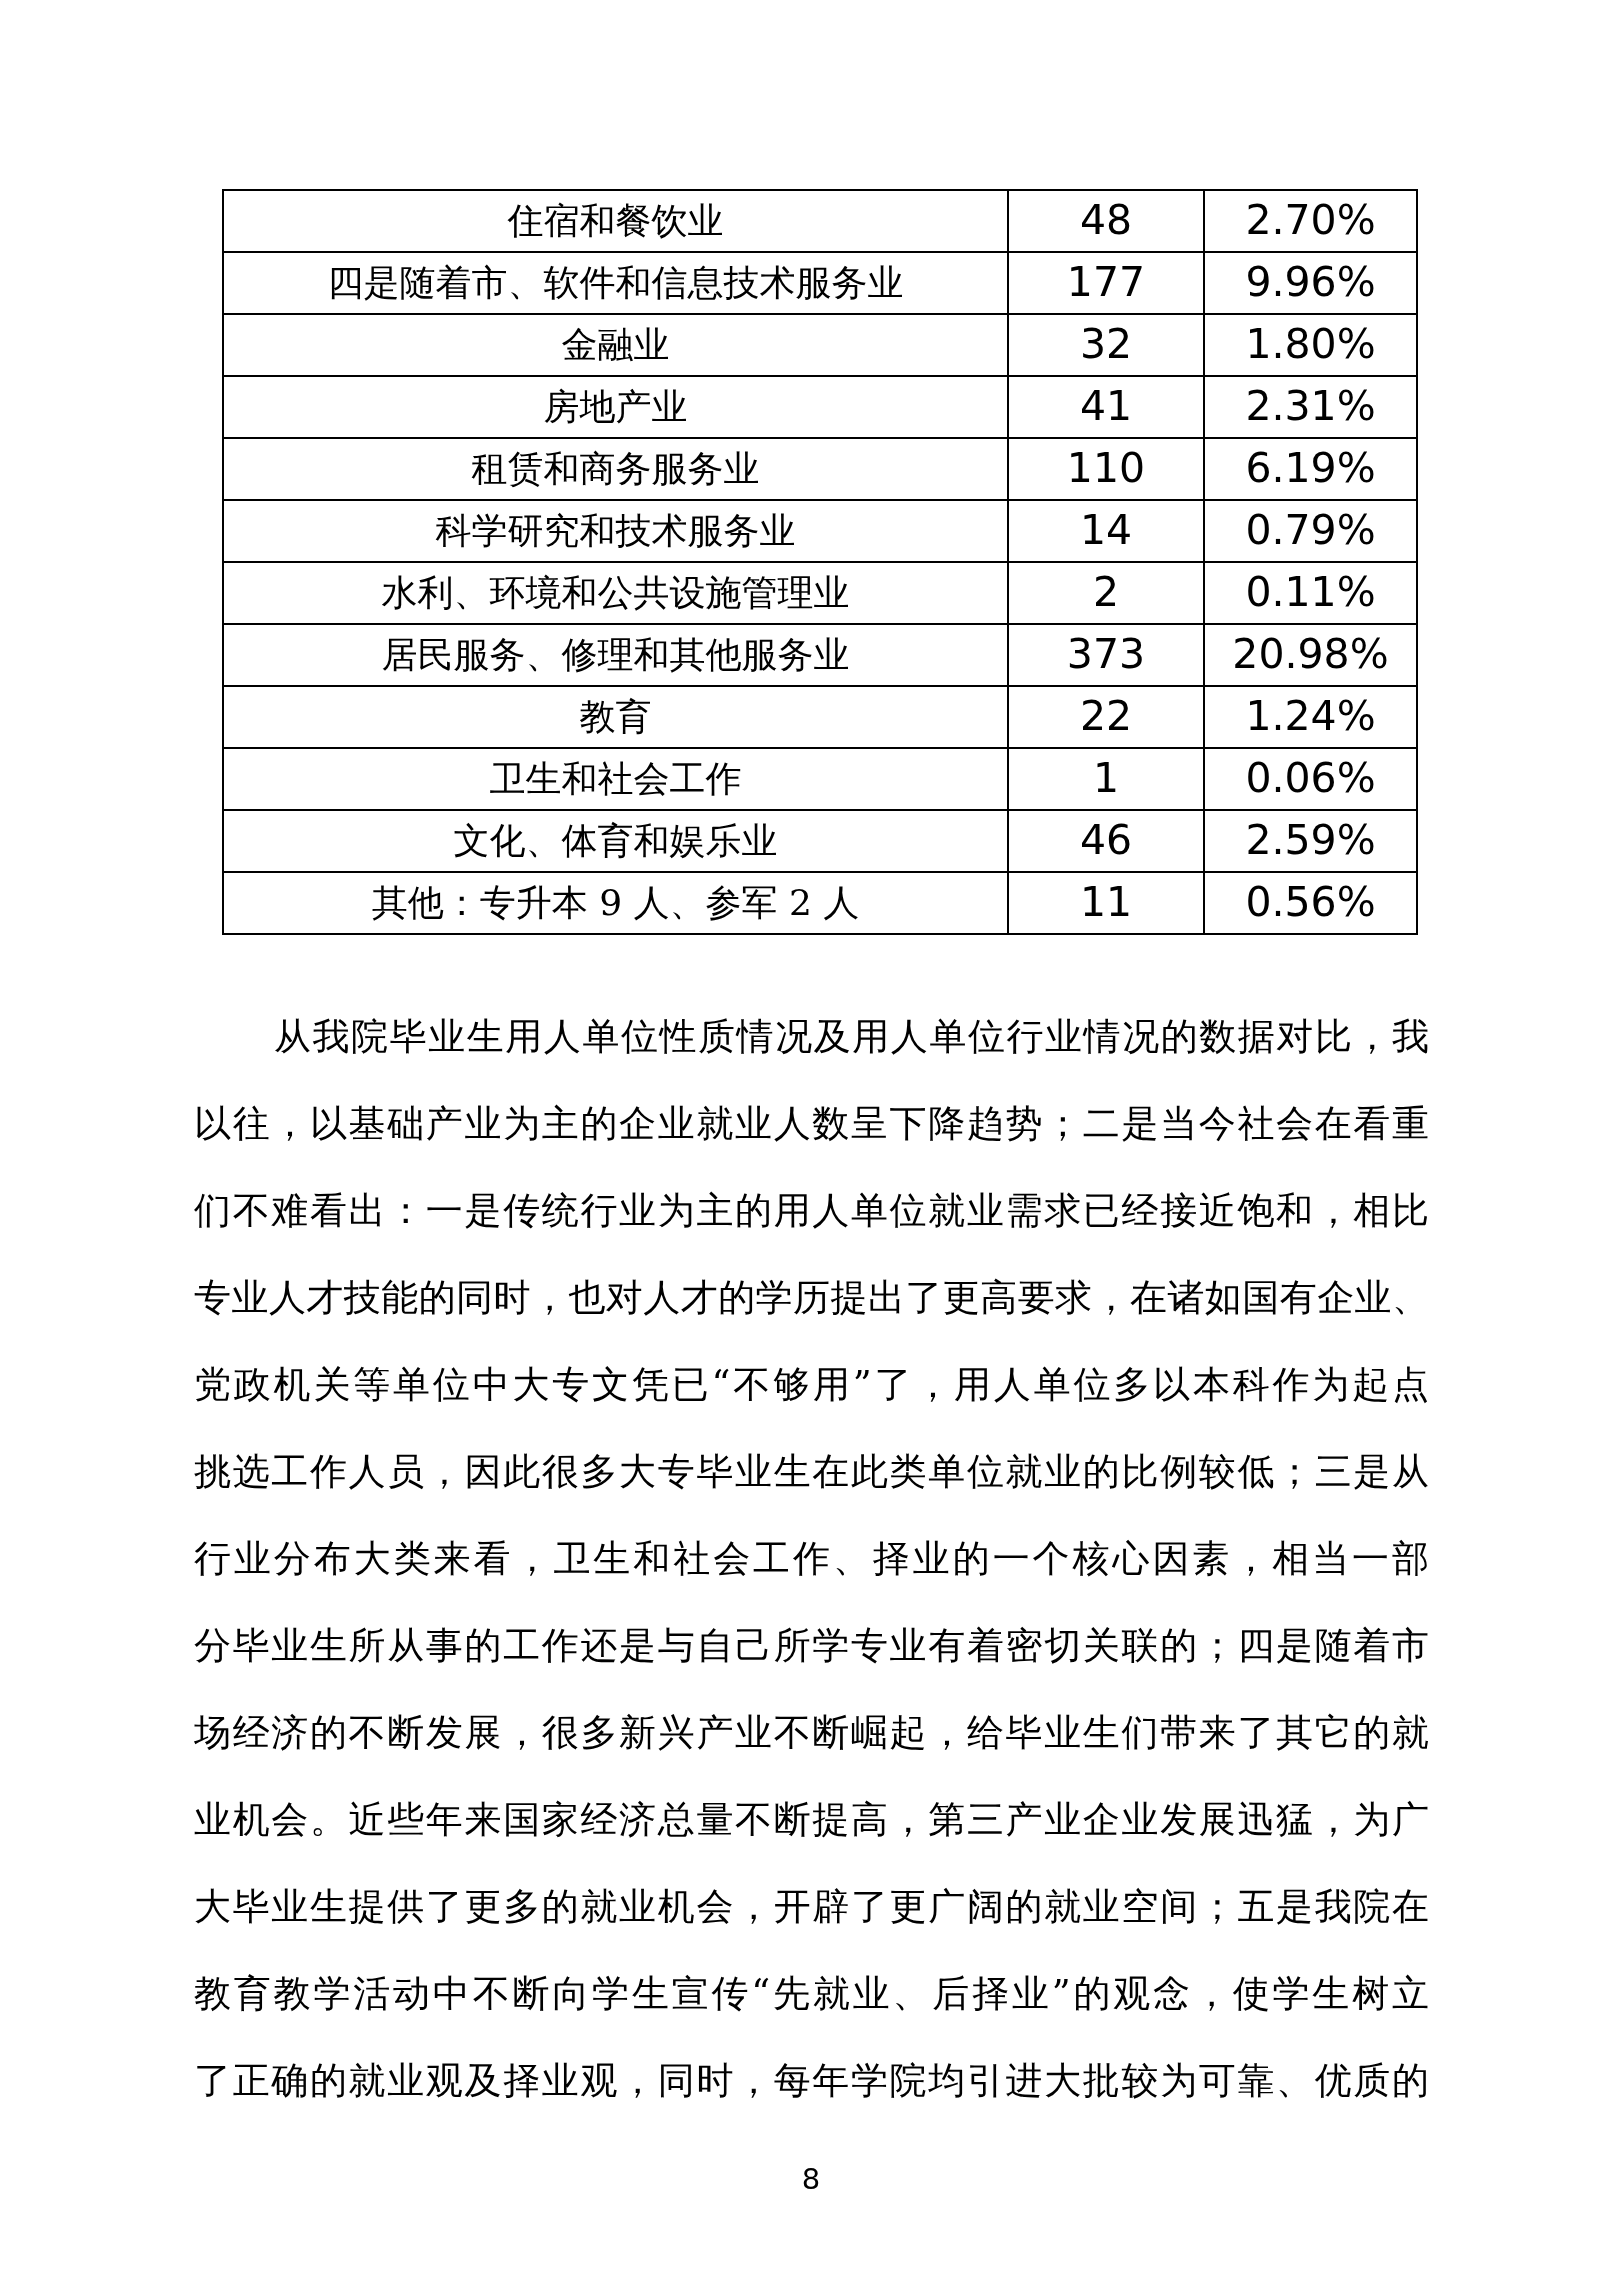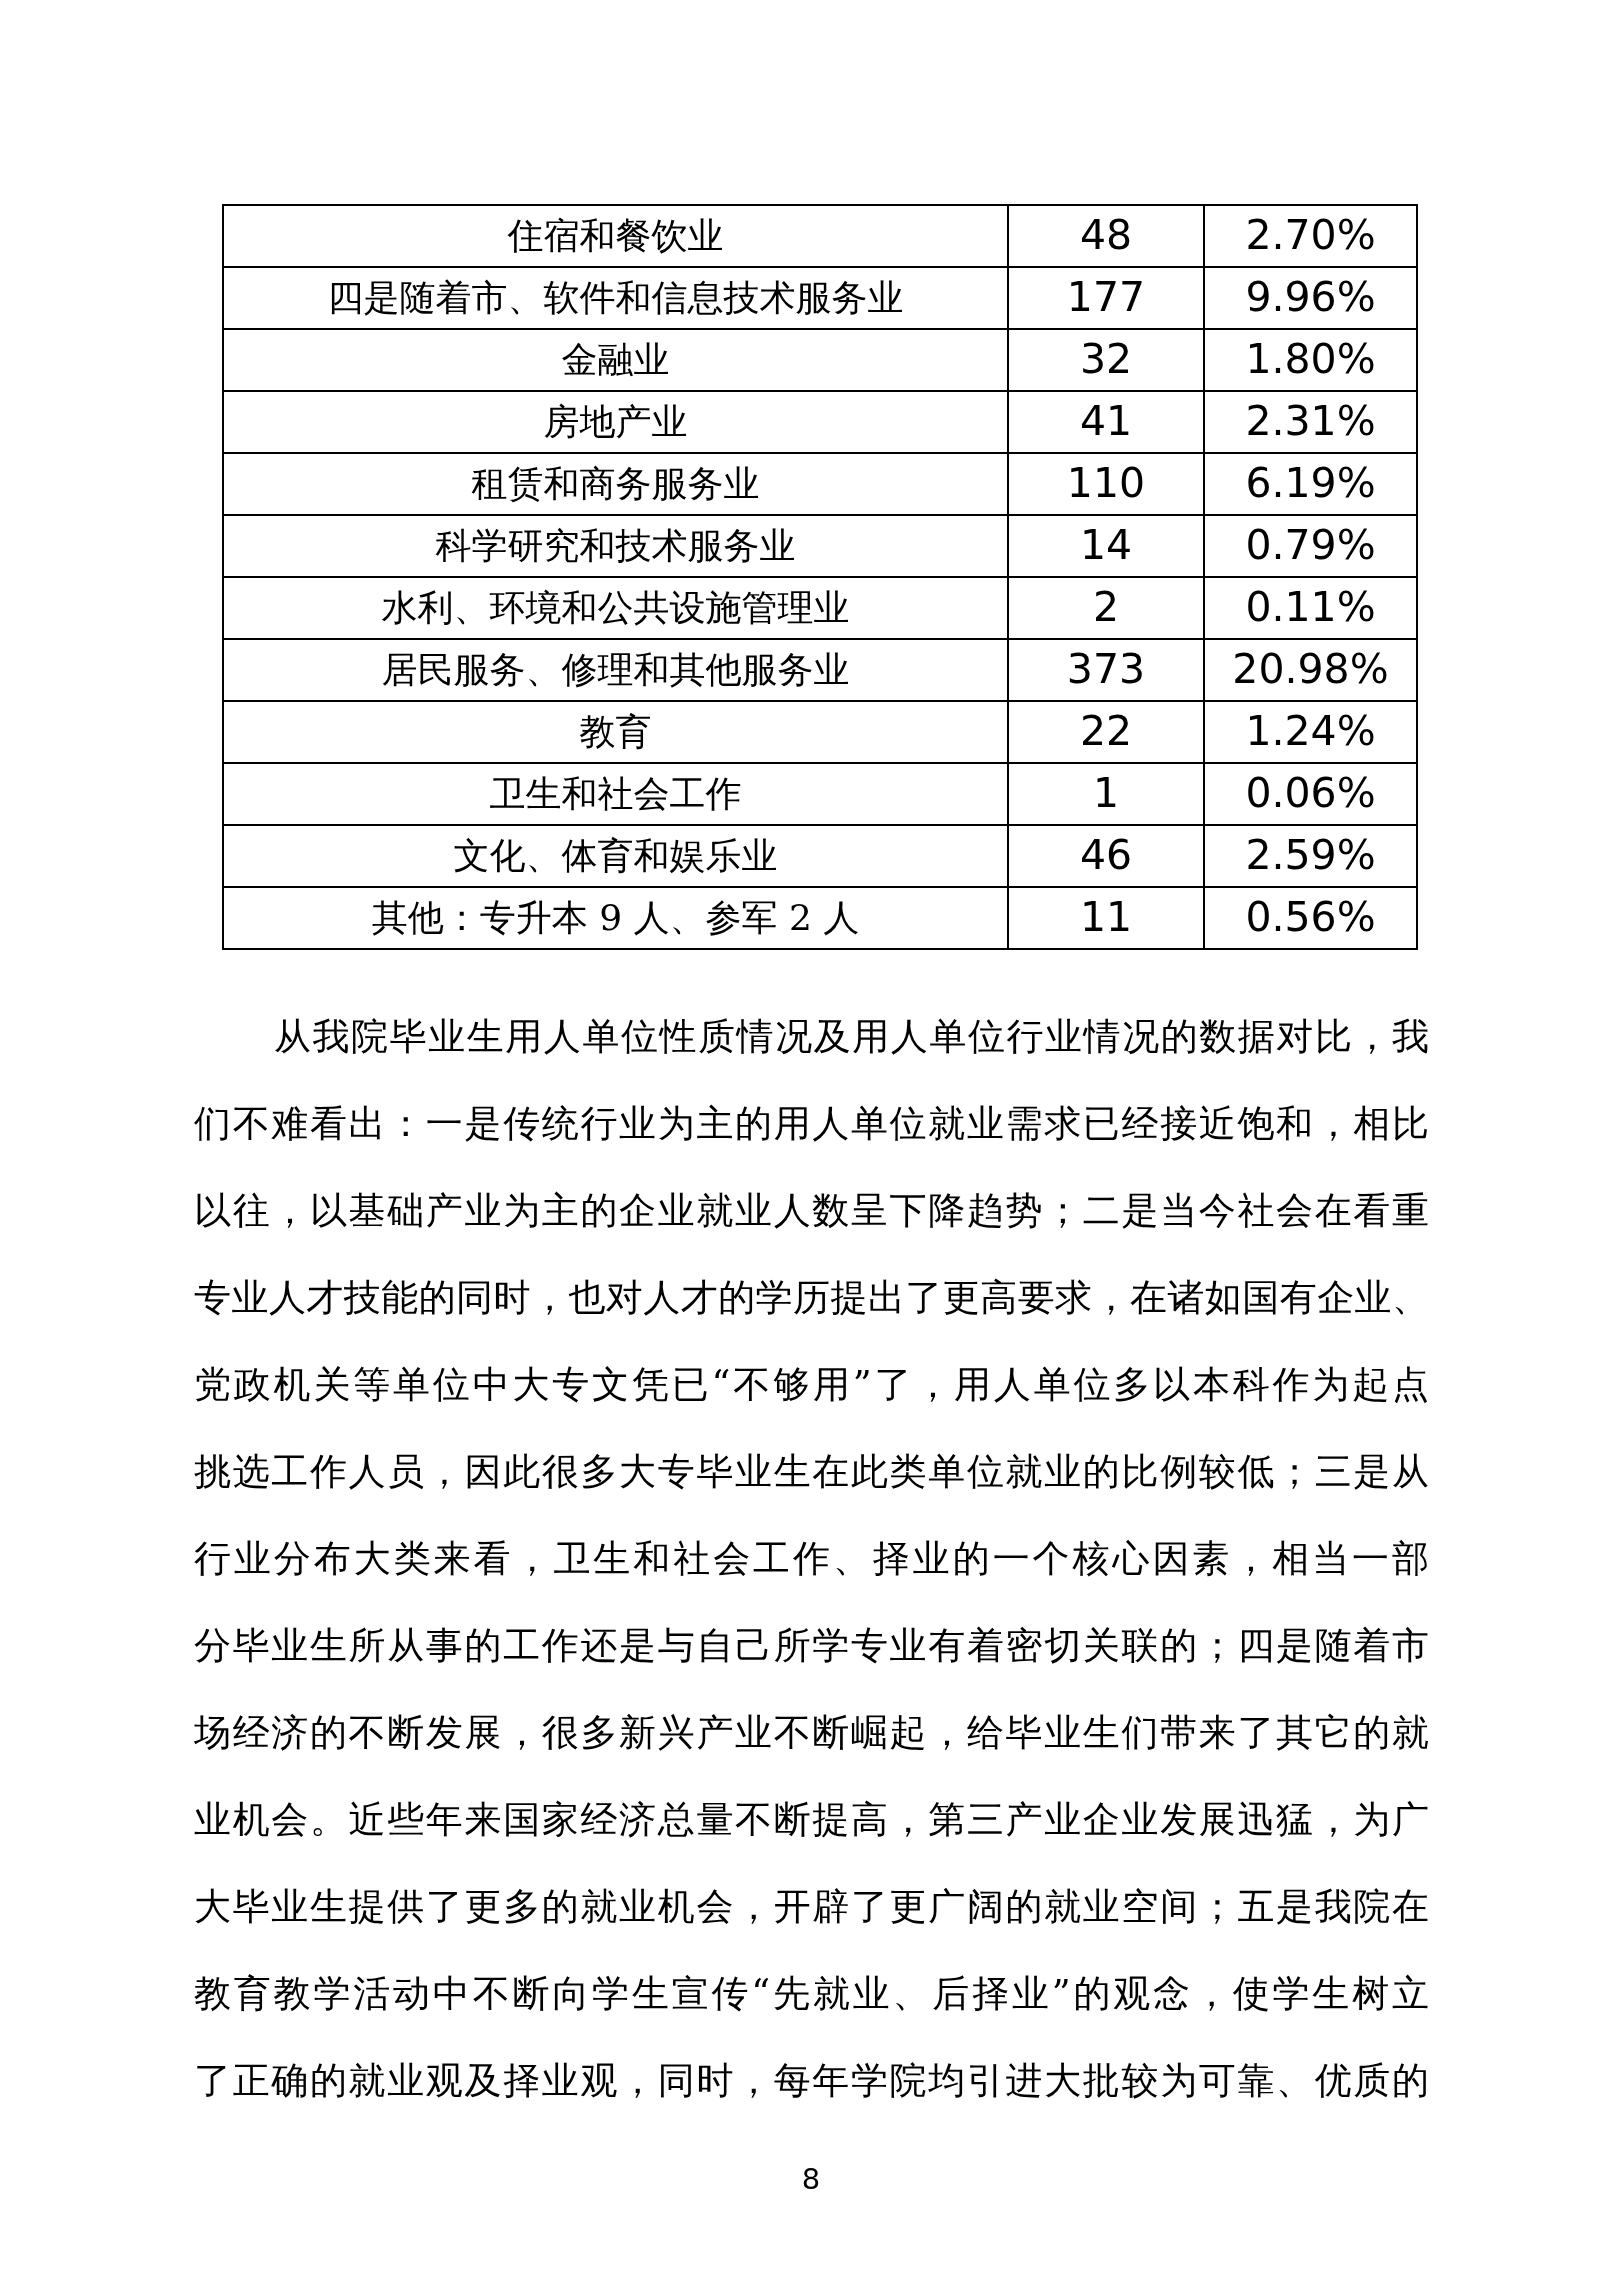--- a/index.html
+++ b/index.html
@@ -16,21 +16,20 @@
     inset: 0;
     background: #ffffff;
   }
   table.industry-table {
     position: absolute;
     left: 222px;
     top: 189px;
     width: 1194px;
     border-collapse: collapse;
     table-layout: fixed;
-    margin-top: 15px;
   }
   table.industry-table td {
     border-top: 2.6px solid #000;
     border-bottom: 2.6px solid #000;
     border-left: 2px solid #000;
     border-right: 2px solid #000;
     height: 60px;
     padding: 0 5.2px;
     text-align: center;
     vertical-align: middle;
@@ -142,22 +141,22 @@
         <tr>
           <td>其他：专升本 9 人、参军 2 人</td>
           <td class="num-cell">11</td>
           <td class="num-cell">0.56%</td>
         </tr>
       </tbody>
   </table>
 
   <div class="body-paragraph">
       <div class="para-line first">从我院毕业生用人单位性质情况及用人单位行业情况的数据对比，我</div>
+      <div class="para-line">以往，以基础产业为主的企业就业人数呈下降趋势；二是当今社会在看重</div>
       <div class="para-line">们不难看出：一是传统行业为主的用人单位就业需求已经接近饱和，相比</div>
-      <div class="para-line">以往，以基础产业为主的企业就业人数呈下降趋势；二是当今社会在看重</div>
       <div class="para-line">专业人才技能的同时，也对人才的学历提出了更高要求，在诸如国有企业、</div>
       <div class="para-line">党政机关等单位中大专文凭已“不够用”了，用人单位多以本科作为起点</div>
       <div class="para-line">挑选工作人员，因此很多大专毕业生在此类单位就业的比例较低；三是从</div>
       <div class="para-line">行业分布大类来看，卫生和社会工作、择业的一个核心因素，相当一部</div>
       <div class="para-line">分毕业生所从事的工作还是与自己所学专业有着密切关联的；四是随着市</div>
       <div class="para-line">场经济的不断发展，很多新兴产业不断崛起，给毕业生们带来了其它的就</div>
       <div class="para-line">业机会。近些年来国家经济总量不断提高，第三产业企业发展迅猛，为广</div>
       <div class="para-line">大毕业生提供了更多的就业机会，开辟了更广阔的就业空间；五是我院在</div>
       <div class="para-line">教育教学活动中不断向学生宣传“先就业、后择业”的观念，使学生树立</div>
       <div class="para-line">了正确的就业观及择业观，同时，每年学院均引进大批较为可靠、优质的</div>

